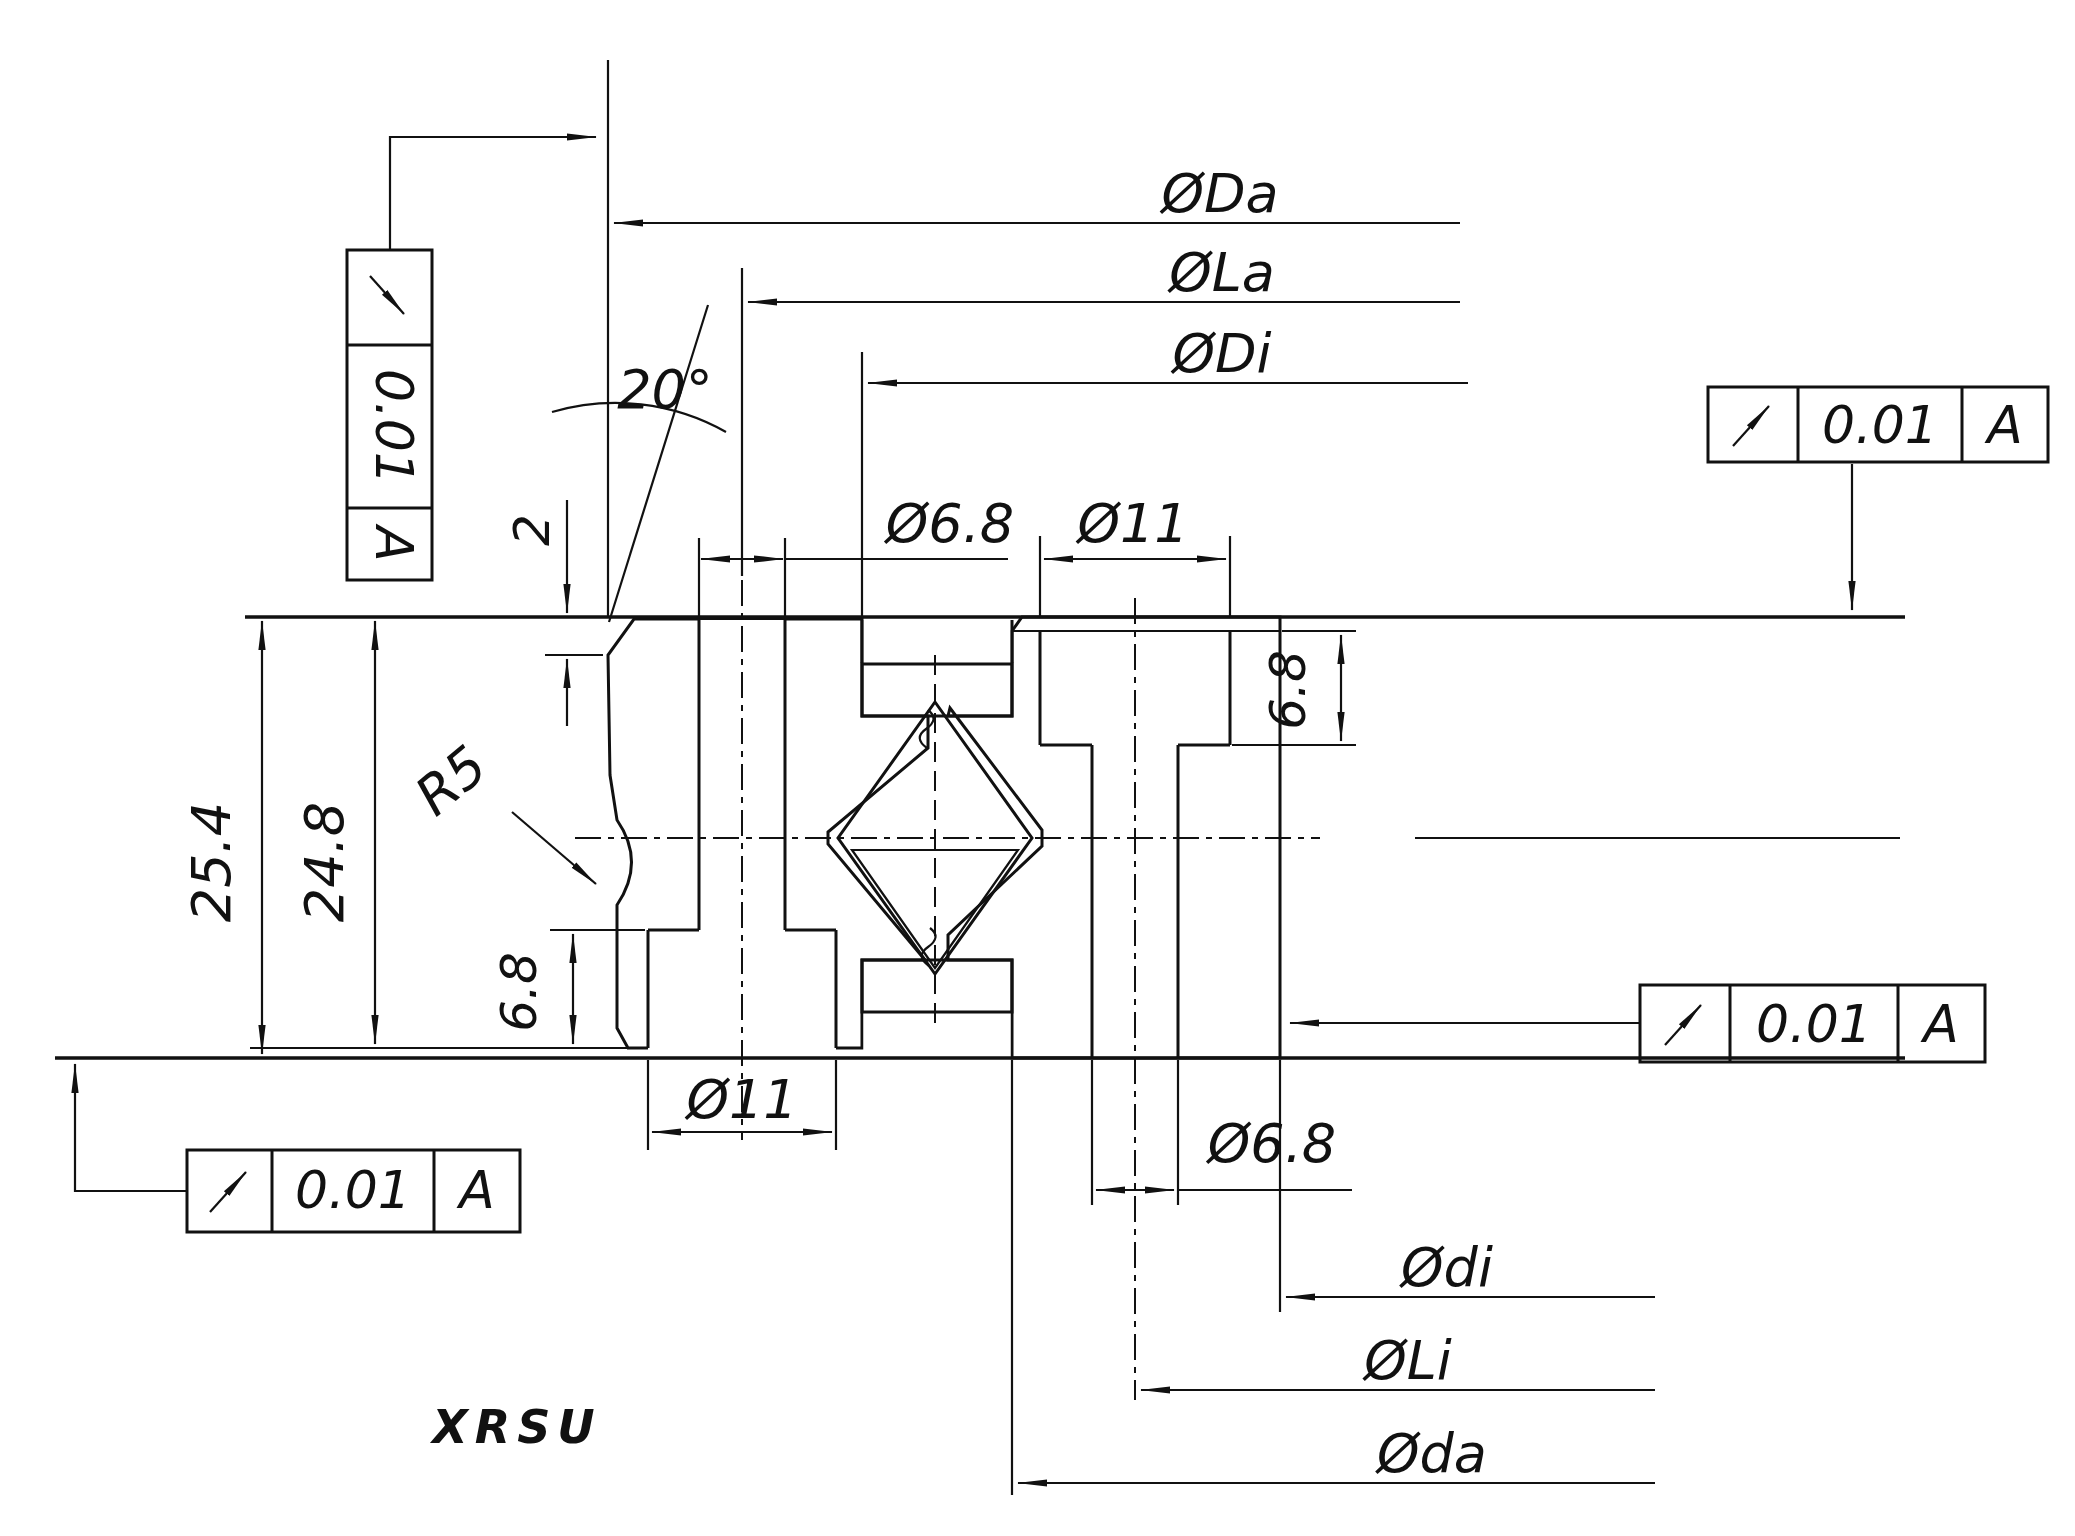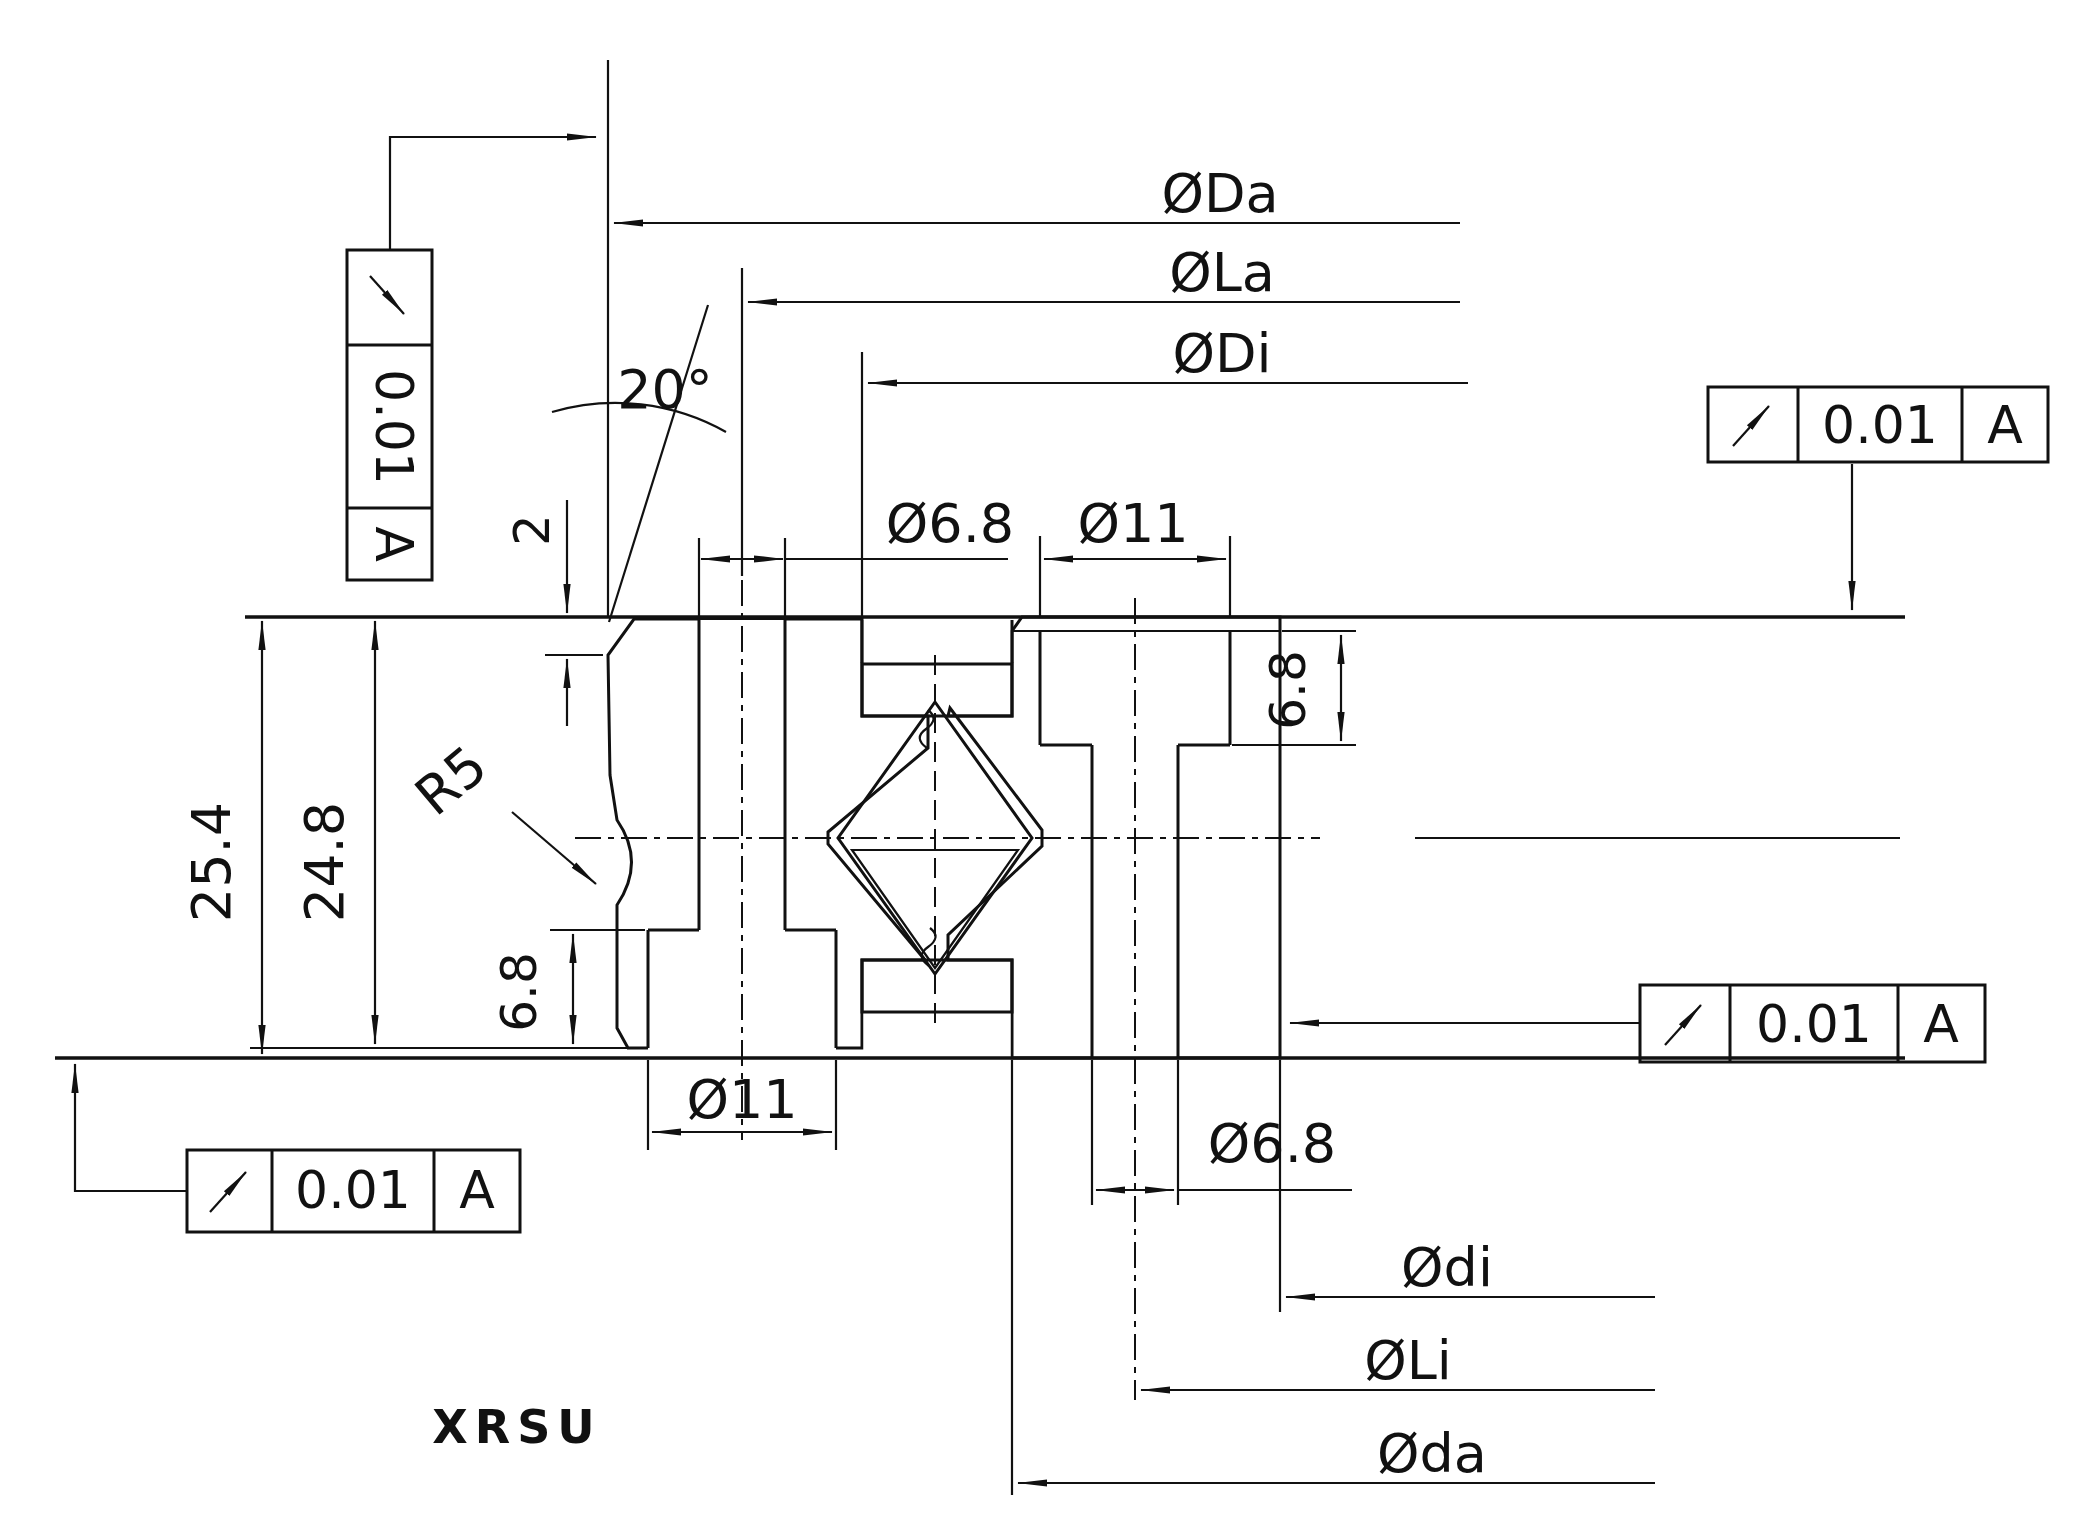--- a/index.html
+++ b/index.html
@@ -1,16 +1,16 @@
 <!DOCTYPE html>
 <html><head>
 <meta charset="utf-8">
 <style>
   html,body{margin:0;padding:0;background:#fff;}
-  .stage{width:2075px;height:1536px;background:#fff;position:relative;}
+  .stage{width:2075px;height:1536px;background:#fff;position:relative;font-style:italic;}
   svg{display:block;}
   text{font-family:"DejaVu Sans","Liberation Sans",sans-serif;fill:#111;}
   .dim{font-size:54px;}
   .dimS{font-size:50px;}
   .frm{font-size:52px;}
   .model{font-size:46px;font-weight:600;letter-spacing:7px;}
   .ln{stroke:#111;fill:none;}
   .w35{stroke-width:3.4;}
   .w3{stroke-width:3;}
   .w22{stroke-width:2.2;}

